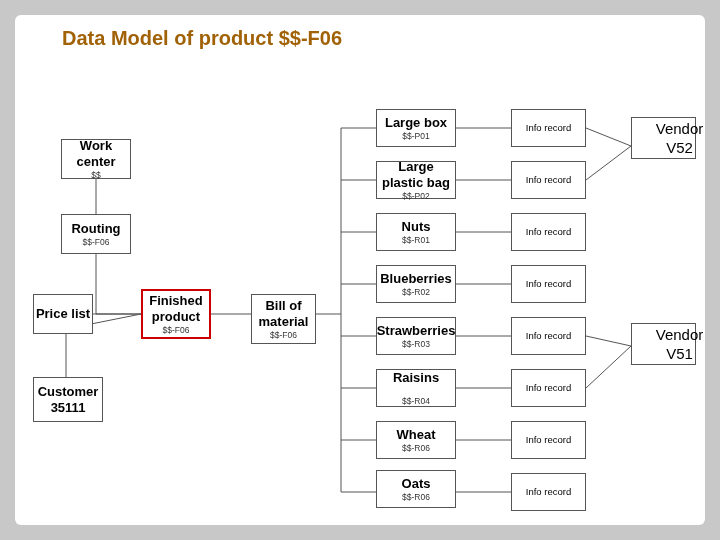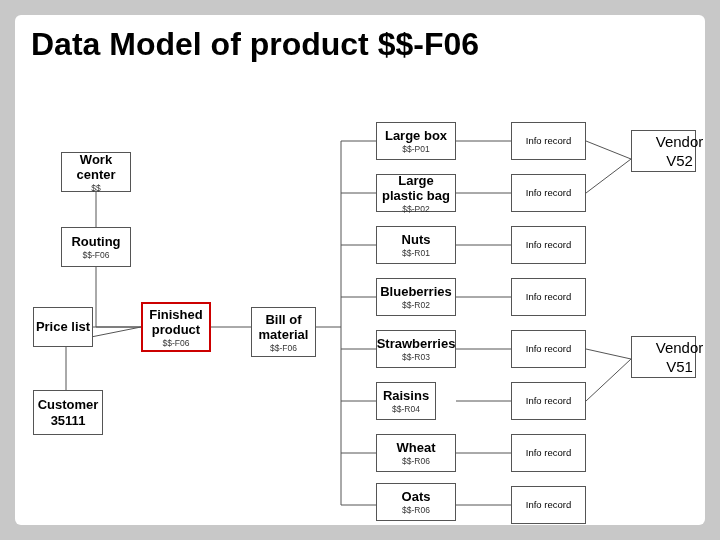--- a/index.html
+++ b/index.html
@@ -13,25 +13,26 @@
     .slide {
       width: 690px;
       height: 510px;
       margin: 15px auto;
       background: #fff;
       border-radius: 6px;
       padding: 12px 16px;
       position: relative;
     }
     .title {
-      font-size: 32px;
+      font-size: 20px;
       font-weight: bold;
-      color: #000000;
+      color: #a16207;
       margin-bottom: 10px;
       line-height: 1.1;
+      margin-left: 31px;
     }
     .diagram {
       position: relative;
       width: 100%;
       height: 440px;
     }
     
     .lines-svg {
       position: absolute;
       top: 0; left: 0;
@@ -168,21 +169,21 @@
       <span class="code">$$-R01</span>
     </div>
     <div class="box" style="left:345px; top:206px; width:80px; height:38px;">
       <span class="label">Blueberries</span>
       <span class="code">$$-R02</span>
     </div>
     <div class="box" style="left:345px; top:258px; width:80px; height:38px;">
       <span class="label">Strawberries</span>
       <span class="code">$$-R03</span>
     </div>
-    <div class="box" style="left:345px; top:310px; width:60px; height:38px;">
+    <div class="box" style="left:345px; top:310px; width:80px; height:38px;justify-content:space-between;">
       <span class="label">Raisins</span>
       <span class="code">$$-R04</span>
     </div>
     <div class="box" style="left:345px; top:362px; width:80px; height:38px;">
       <span class="label">Wheat</span>
       <span class="code">$$-R06</span>
     </div>
     <div class="box" style="left:345px; top:411px; width:80px; height:38px;">
       <span class="label">Oats</span>
       <span class="code">$$-R06</span>

